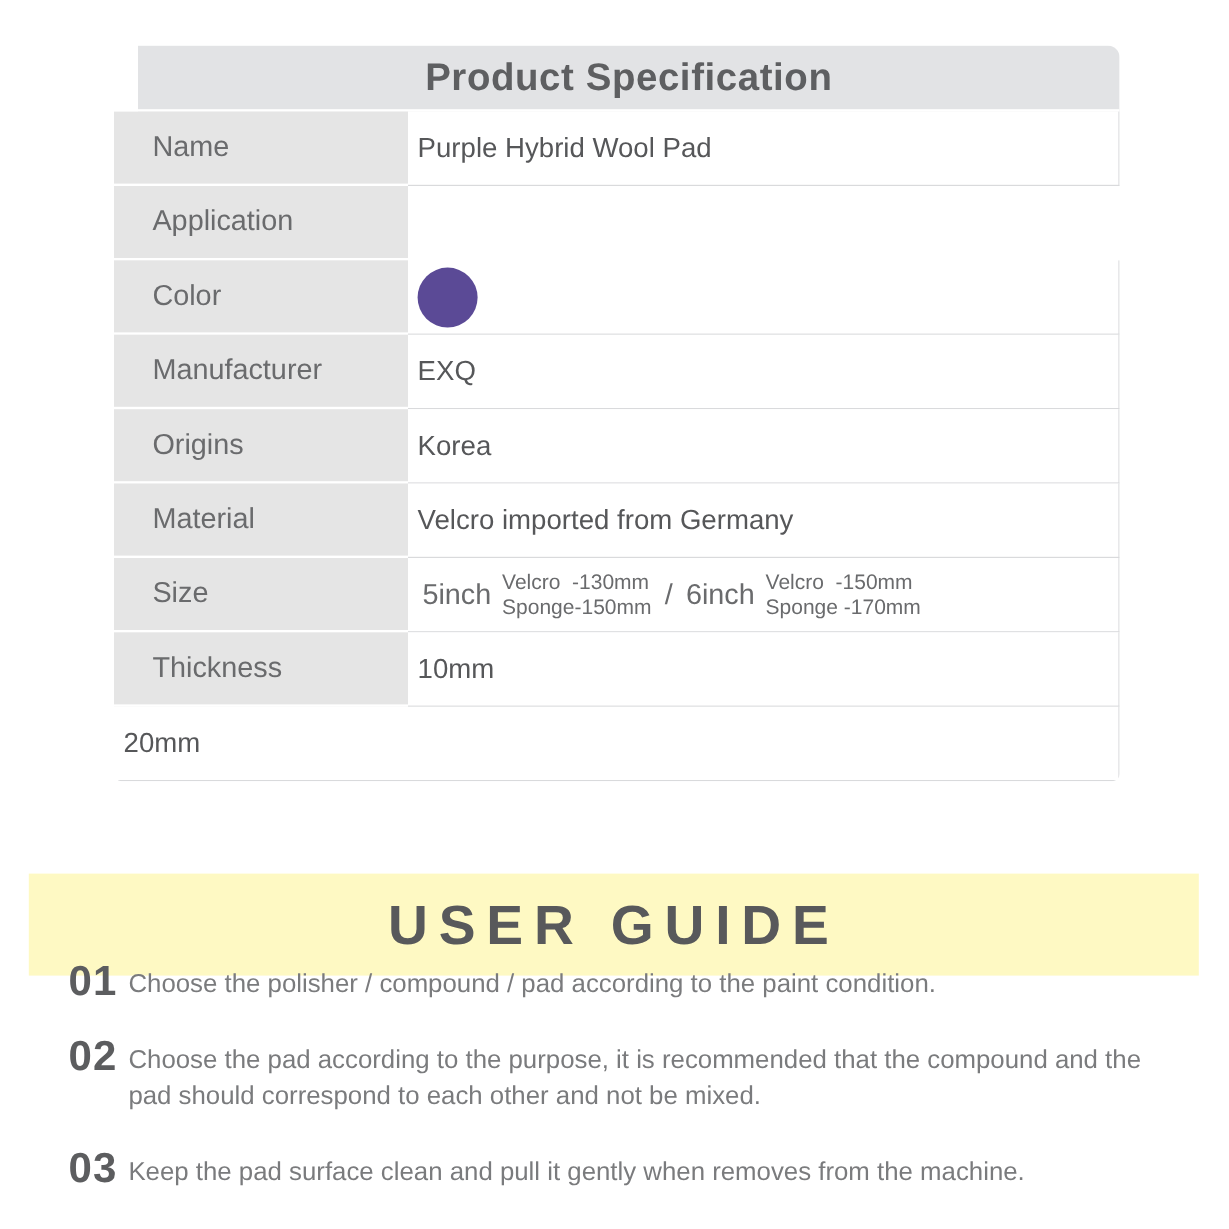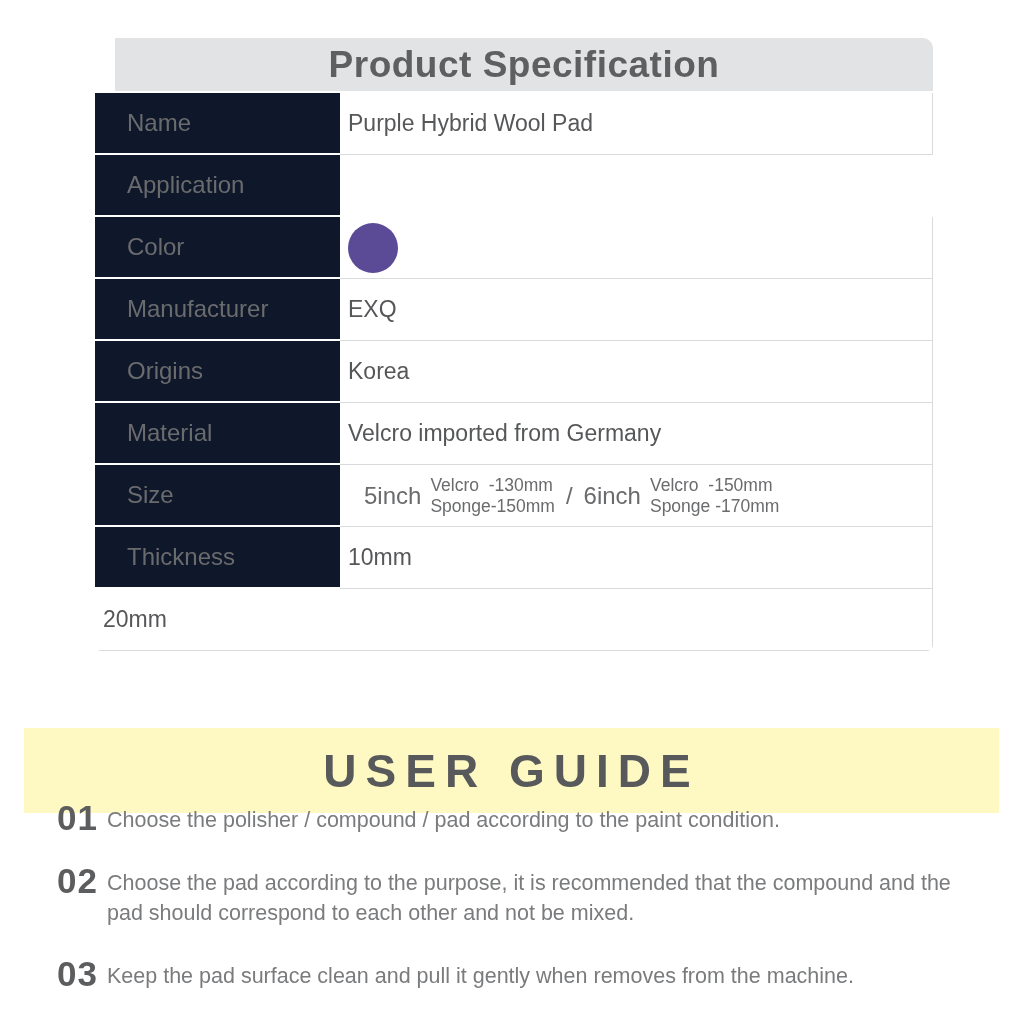--- a/index.html
+++ b/index.html
@@ -12,29 +12,29 @@
   }
 
   
   .spec-table {
     position: absolute; left: 95px; top: 38px; width: 838px;
     border-radius: 10px 10px 6px 6px; overflow: hidden;
   }
   .spec-header {
     height: 55px; background: #e2e3e5;
     display: flex; align-items: center; justify-content: center;
-    font-size: 37px; font-weight: bold; color: #5e5f61;
+    font-size: 32px; font-weight: bold; color: #5e5f61;
     letter-spacing: 0.5px;
     border-bottom: 2px solid #ffffff;
     margin-left: 20px;
   }
   .spec-row { display: flex; min-height: 62px; }
   .cell-label {
     width: 245px; flex: 0 0 245px;
-    background: #0f172a;
+    background: #e5e5e5;
     border-bottom: 2px solid #ffffff;
     display: flex; align-items: center;
     padding-left: 32px;
     font-size: 24px; color: #6a6b6d;
   }
   .cell-value {
     flex: 1 1 auto;
     background: #ffffff;
     border-bottom: 1px solid #d9dadc;
     border-right: 1px solid #d9dadc;
@@ -44,21 +44,21 @@
   }
   .spec-row:last-child .cell-label { border-bottom: none; }
   .cell-value.multi {
     flex-direction: column; align-items: flex-start; justify-content: center;
     font-size: 21px; line-height: 1.3;
   }
   .swatch {
     display: inline-block; width: 50px; height: 50px; border-radius: 50%;
   }
 
-  .size-cell { align-items: center; gap: 9px; padding-left: 24px; }
+  .size-cell { align-items: center; gap: 9px; padding-left: 12px; }
   .size-big { font-size: 24px; color: #6a6b6d; }
   .size-stack {
     display: flex; flex-direction: column; justify-content: center;
     font-size: 17.5px; line-height: 1.2; color: #6a6b6d; white-space: pre;
   }
   .size-slash { font-size: 24px; color: #6a6b6d; padding: 0 2px; }
 
   
   .guide-band {
     position: absolute; left: 24px; top: 728px; width: 975px; height: 85px;

